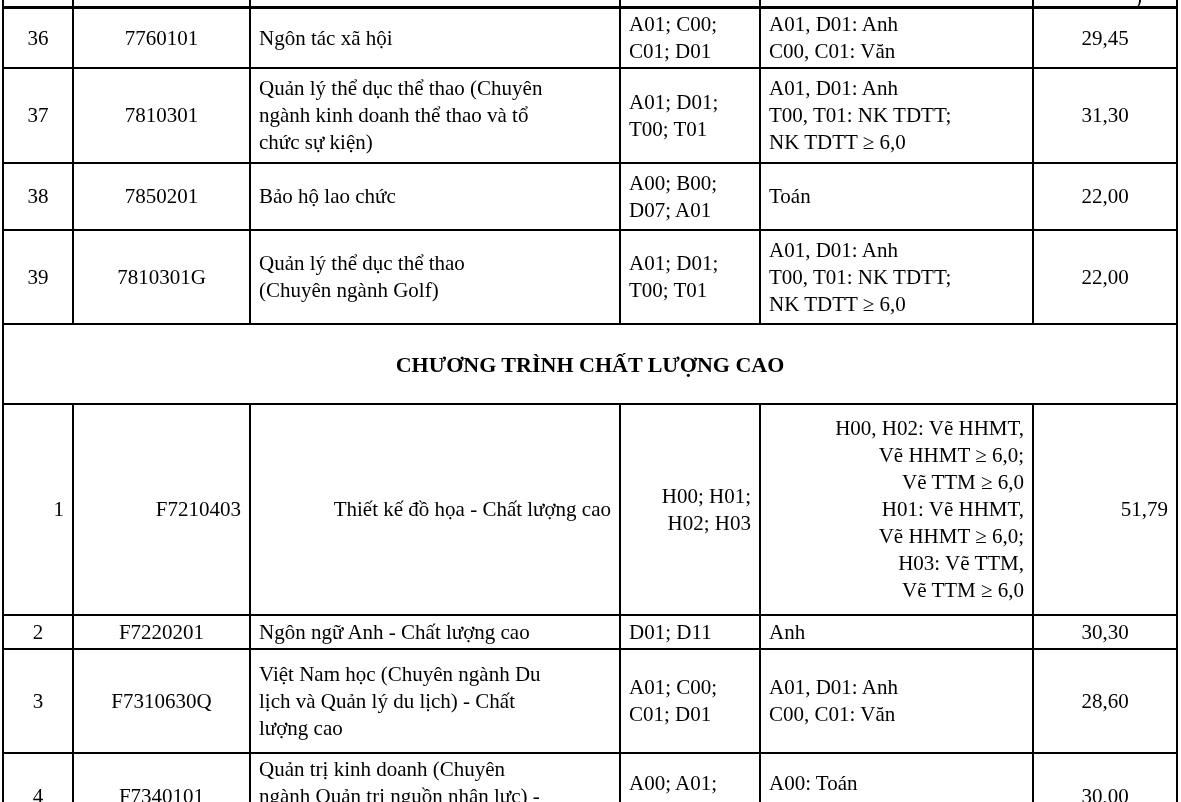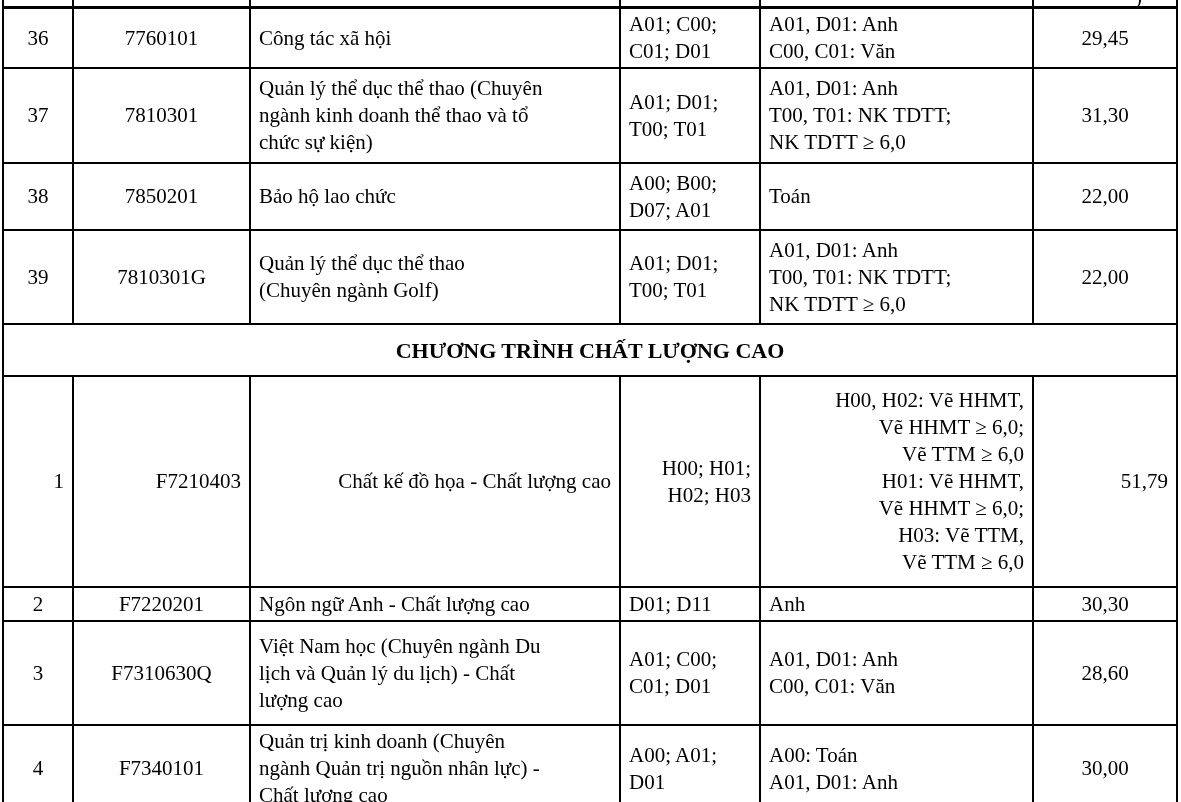--- a/index.html
+++ b/index.html
@@ -47,21 +47,21 @@
     position: absolute;
     top: -16px;
     right: 34px;
     font-size: 21px;
   }
   tr.section-row td {
     text-align: center;
     font-weight: bold;
     font-size: 22px;
     height: 46px;
-    padding: 2px 0;
+    padding: 16px 0;
   }
   tr.r36 td { height: 50px; }
   tr.r37 td { height: 89px; }
   tr.r38 td { height: 61px; }
   tr.r39 td { height: 88px; }
   tr.k1 td { height: 205px; text-align: right; }
   tr.k2 td { height: 28px; }
   tr.k3 td { height: 98px; }
   tr.k4 td { height: 80px; }
 </style>
@@ -87,21 +87,21 @@
       <td class="c-combo"></td>
       <td class="c-note"></td>
       <td class="c-score">
         <span class="frag">)</span>
       </td>
     </tr>
 
     <tr class="r36">
       <td class="c-stt">36</td>
       <td class="c-code">7760101</td>
-      <td class="c-name preline">Công tác xã hội</td>
+      <td class="c-name preline">Ngôn tác xã hội</td>
       <td class="c-combo preline">A01; C00;
 C01; D01</td>
       <td class="c-note preline">A01, D01: Anh
 C00, C01: Văn</td>
       <td class="c-score">29,45</td>
     </tr>
 
     <tr class="r37">
       <td class="c-stt">37</td>
       <td class="c-code">7810301</td>
@@ -139,21 +139,21 @@
       <td class="c-score">22,00</td>
     </tr>
 
     <tr class="section-row">
       <td colspan="6">CHƯƠNG TRÌNH CHẤT LƯỢNG CAO</td>
     </tr>
 
     <tr class="k1">
       <td class="c-stt">1</td>
       <td class="c-code">F7210403</td>
-      <td class="c-name"><span class="preline">Chất kế đồ họa - </span><span class="preline it">Chất lượng cao</span></td>
+      <td class="c-name"><span class="preline">Thiết kế đồ họa - </span><span class="preline it">Chất lượng cao</span></td>
       <td class="c-combo preline">H00; H01;
 H02; H03</td>
       <td class="c-note preline">H00, H02: Vẽ HHMT,
 Vẽ HHMT ≥ 6,0;
 Vẽ TTM ≥ 6,0
 H01: Vẽ HHMT,
 Vẽ HHMT ≥ 6,0;
 H03: Vẽ TTM,
 Vẽ TTM ≥ 6,0</td>
       <td class="c-score">51,79</td>

